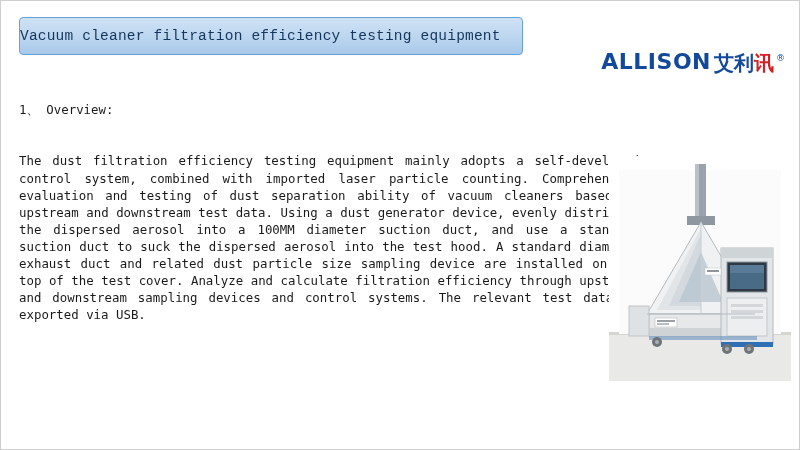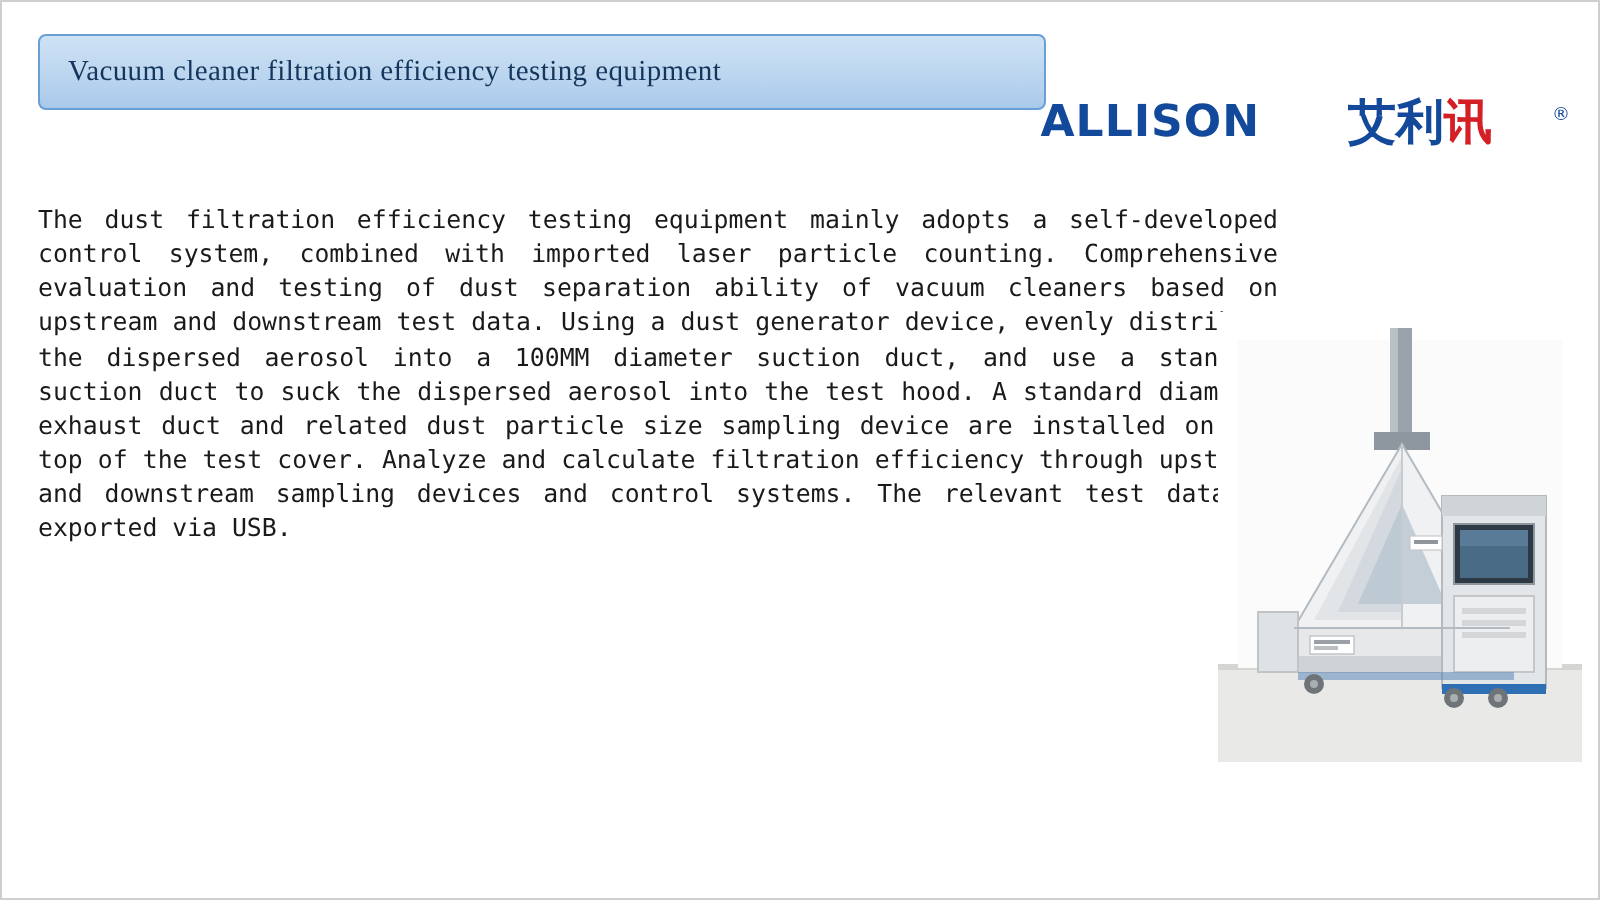--- a/index.html
+++ b/index.html
@@ -30,52 +30,50 @@
     width: 504px;
     height: 38px;
     border: 1px solid #6a9fd4;
     border-radius: 4px;
     background: linear-gradient(to bottom, #cfe2f5 0%, #bfd8f0 45%, #a9c9ea 100%);
     display: flex;
     align-items: center;
     box-sizing: border-box;
   }
   .title-text {
-    font-family: Liberation Serif, serif;
+    font-family: Liberation Mono, monospace;
     font-size: 14.5px;
     color: #15365c;
     letter-spacing: 0.2px;
-    padding-left: 14px;
     white-space: nowrap;
   }
   
   .logo {
     position: absolute;
     right: 14px;
     top: 42px;
     display: flex;
     align-items: flex-end;
     height: 30px;
-    gap: 28px;
   }
   .logo-main {
     font-family: "DejaVu Sans", sans-serif;
     font-weight: bold;
     font-size: 22px;
     letter-spacing: 0.5px;
     color: #13499a;
     line-height: 1;
   }
   .logo-cjk {
     font-family: "DejaVu Sans", sans-serif;
     font-weight: bold;
-    font-size: 24px;
+    font-size: 20px;
     color: #13499a;
     line-height: 1;
-    margin-left: 16px;
+    margin-left: 3px;
   }
   .logo-cjk .accent { color: #d41f26; }
   .logo-reg {
     font-size: 9px;
     color: #13499a;
     vertical-align: super;
     margin-left: 2px;
     margin-bottom: 10px;
     line-height: 1;
   }
@@ -117,20 +115,21 @@
     <div class="title-text">Vacuum cleaner filtration efficiency testing equipment</div>
   </div>
 
   <div class="logo">
     <span class="logo-main">ALLISON</span>
     <span class="logo-cjk">艾利<span class="accent">讯</span></span>
     <span class="logo-reg">®</span>
   </div>
 
   <div class="body-text">
+    <div class="line">1、 Overview:</div>
     <div class="para wrap-620">The dust filtration efficiency testing equipment mainly adopts a self-developed control system, combined with imported laser particle counting. Comprehensive evaluation and testing of dust separation ability of vacuum cleaners based on upstream and downstream test data. Using a dust generator device, evenly distribute the dispersed aerosol into a 100MM diameter suction duct, and use a standard suction duct to suck the dispersed aerosol into the test hood. A standard diameter exhaust duct and related dust particle size sampling device are installed on the top of the test cover. Analyze and calculate filtration efficiency through upstream and downstream sampling devices and control systems. The relevant test data is exported via USB.</div>
     
     
     
     
     
     
     
     
     

